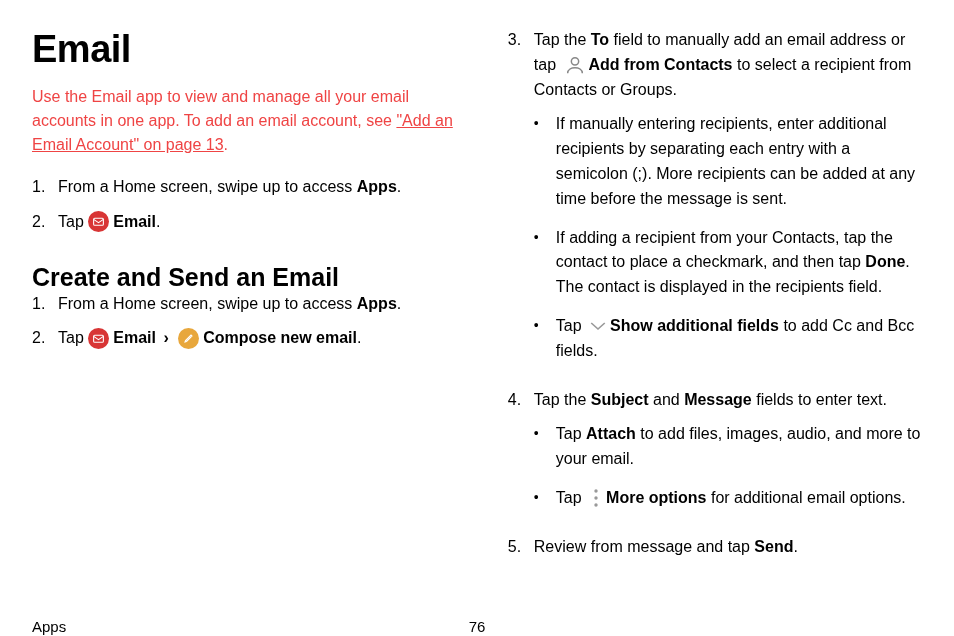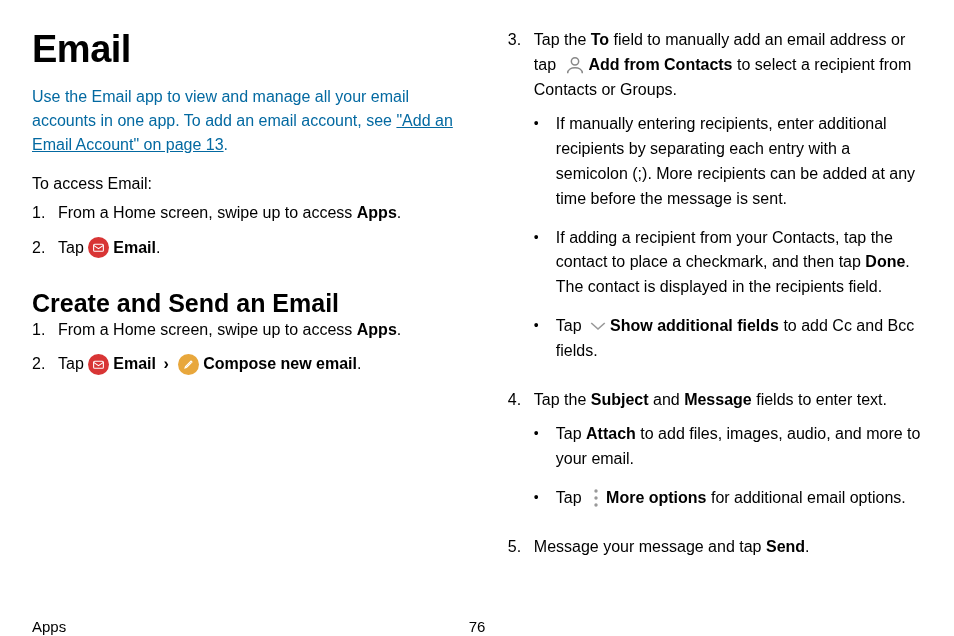--- a/index.html
+++ b/index.html
@@ -28,21 +28,21 @@
     .title {
       font-size: 38px;
       font-weight: 900;
       letter-spacing: -0.5px;
       margin-bottom: 14px;
       font-family: Arial, sans-serif;
     }
     .para {
       font-size: 16px;
       line-height: 1.5;
-      color: #0369a1;
+      color: #ef4444;
       margin-bottom: 18px;
     }
     .link {
       text-decoration: underline;
     }
     .subhead {
       font-size: 16px;
       margin-bottom: 8px;
     }
     .h2 {
@@ -165,21 +165,20 @@
 </head>
 <body>
 
 <div class="columns">
 
   <div class="col-left">
     <h1 class="title">Email</h1>
     <p class="para">
       <span>Use the Email app to view and manage all your email accounts in one app. To add an email account, see </span><span class="link">"Add an Email Account" on page 13</span><span>.</span>
     </p>
-    <p class="subhead">To access Email:</p>
 
     <ol class="ol">
       <li class="ol-item">
         <span class="ol-num">1.</span>
         <span class="ol-body">
           <span>From a Home screen, swipe up to access </span><span class="bold">Apps</span><span>.</span>
         </span>
       </li>
       <li class="ol-item">
         <span class="ol-num">2.</span>
@@ -283,21 +282,21 @@
                 </span><span class="bold">More options</span><span> for additional email options.</span>
               </span>
             </li>
           </ul>
         </div>
       </li>
 
       <li class="ol-item">
         <span class="ol-num">5.</span>
         <span class="ol-body">
-          <span>Message your message and tap </span><span class="bold">Send</span><span>.</span>
+          <span>Review from message and tap </span><span class="bold">Send</span><span>.</span>
         </span>
       </li>
 
     </ol>
   </div>
 
 </div>
 
 <div class="footer">
   <span class="footer-section">Apps</span>

